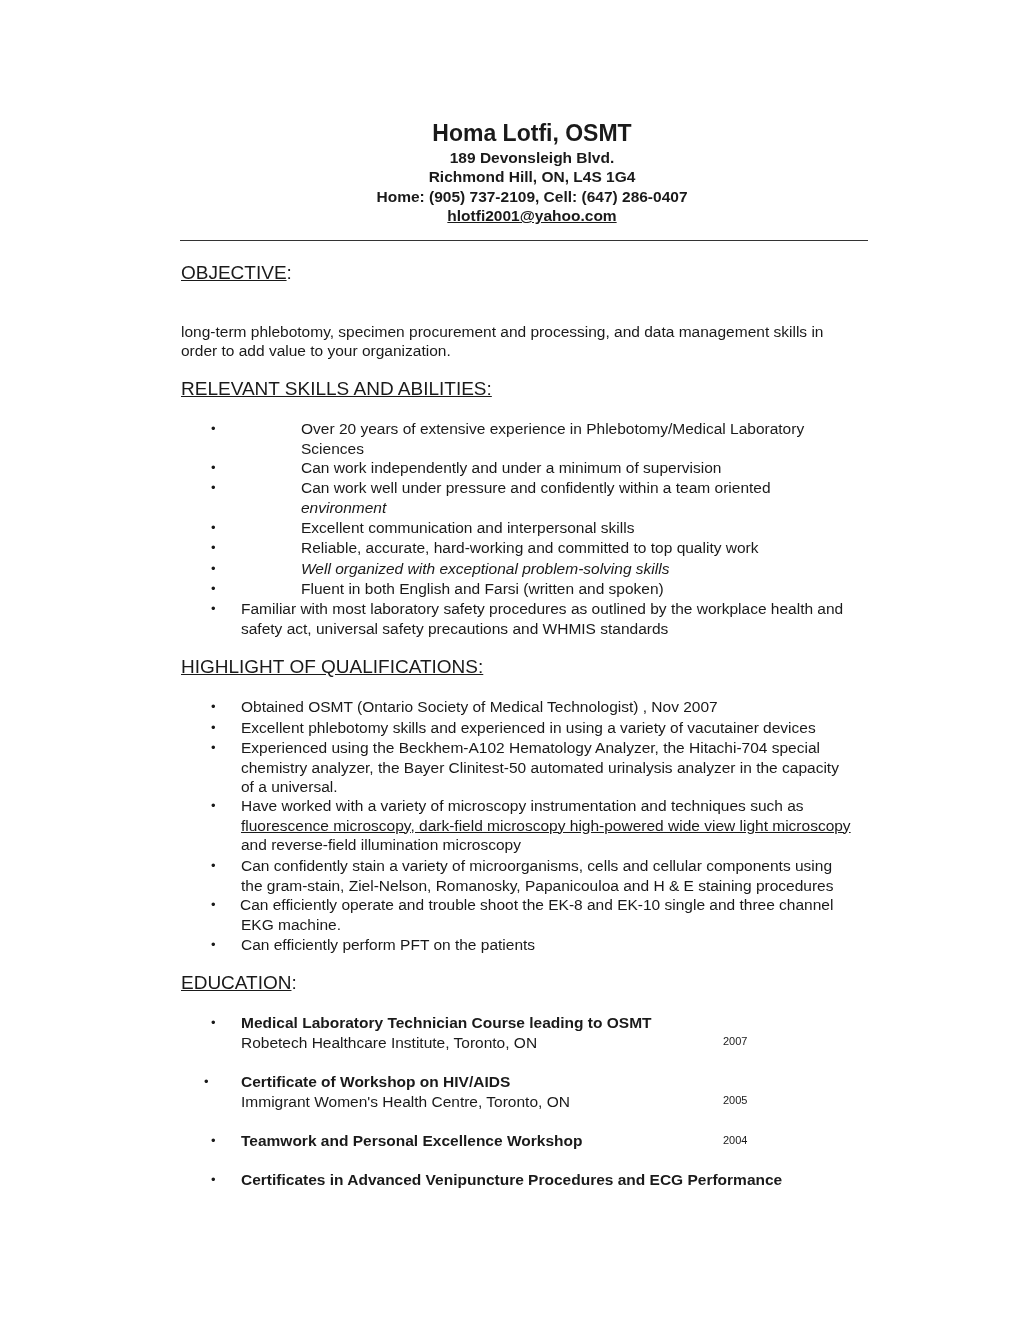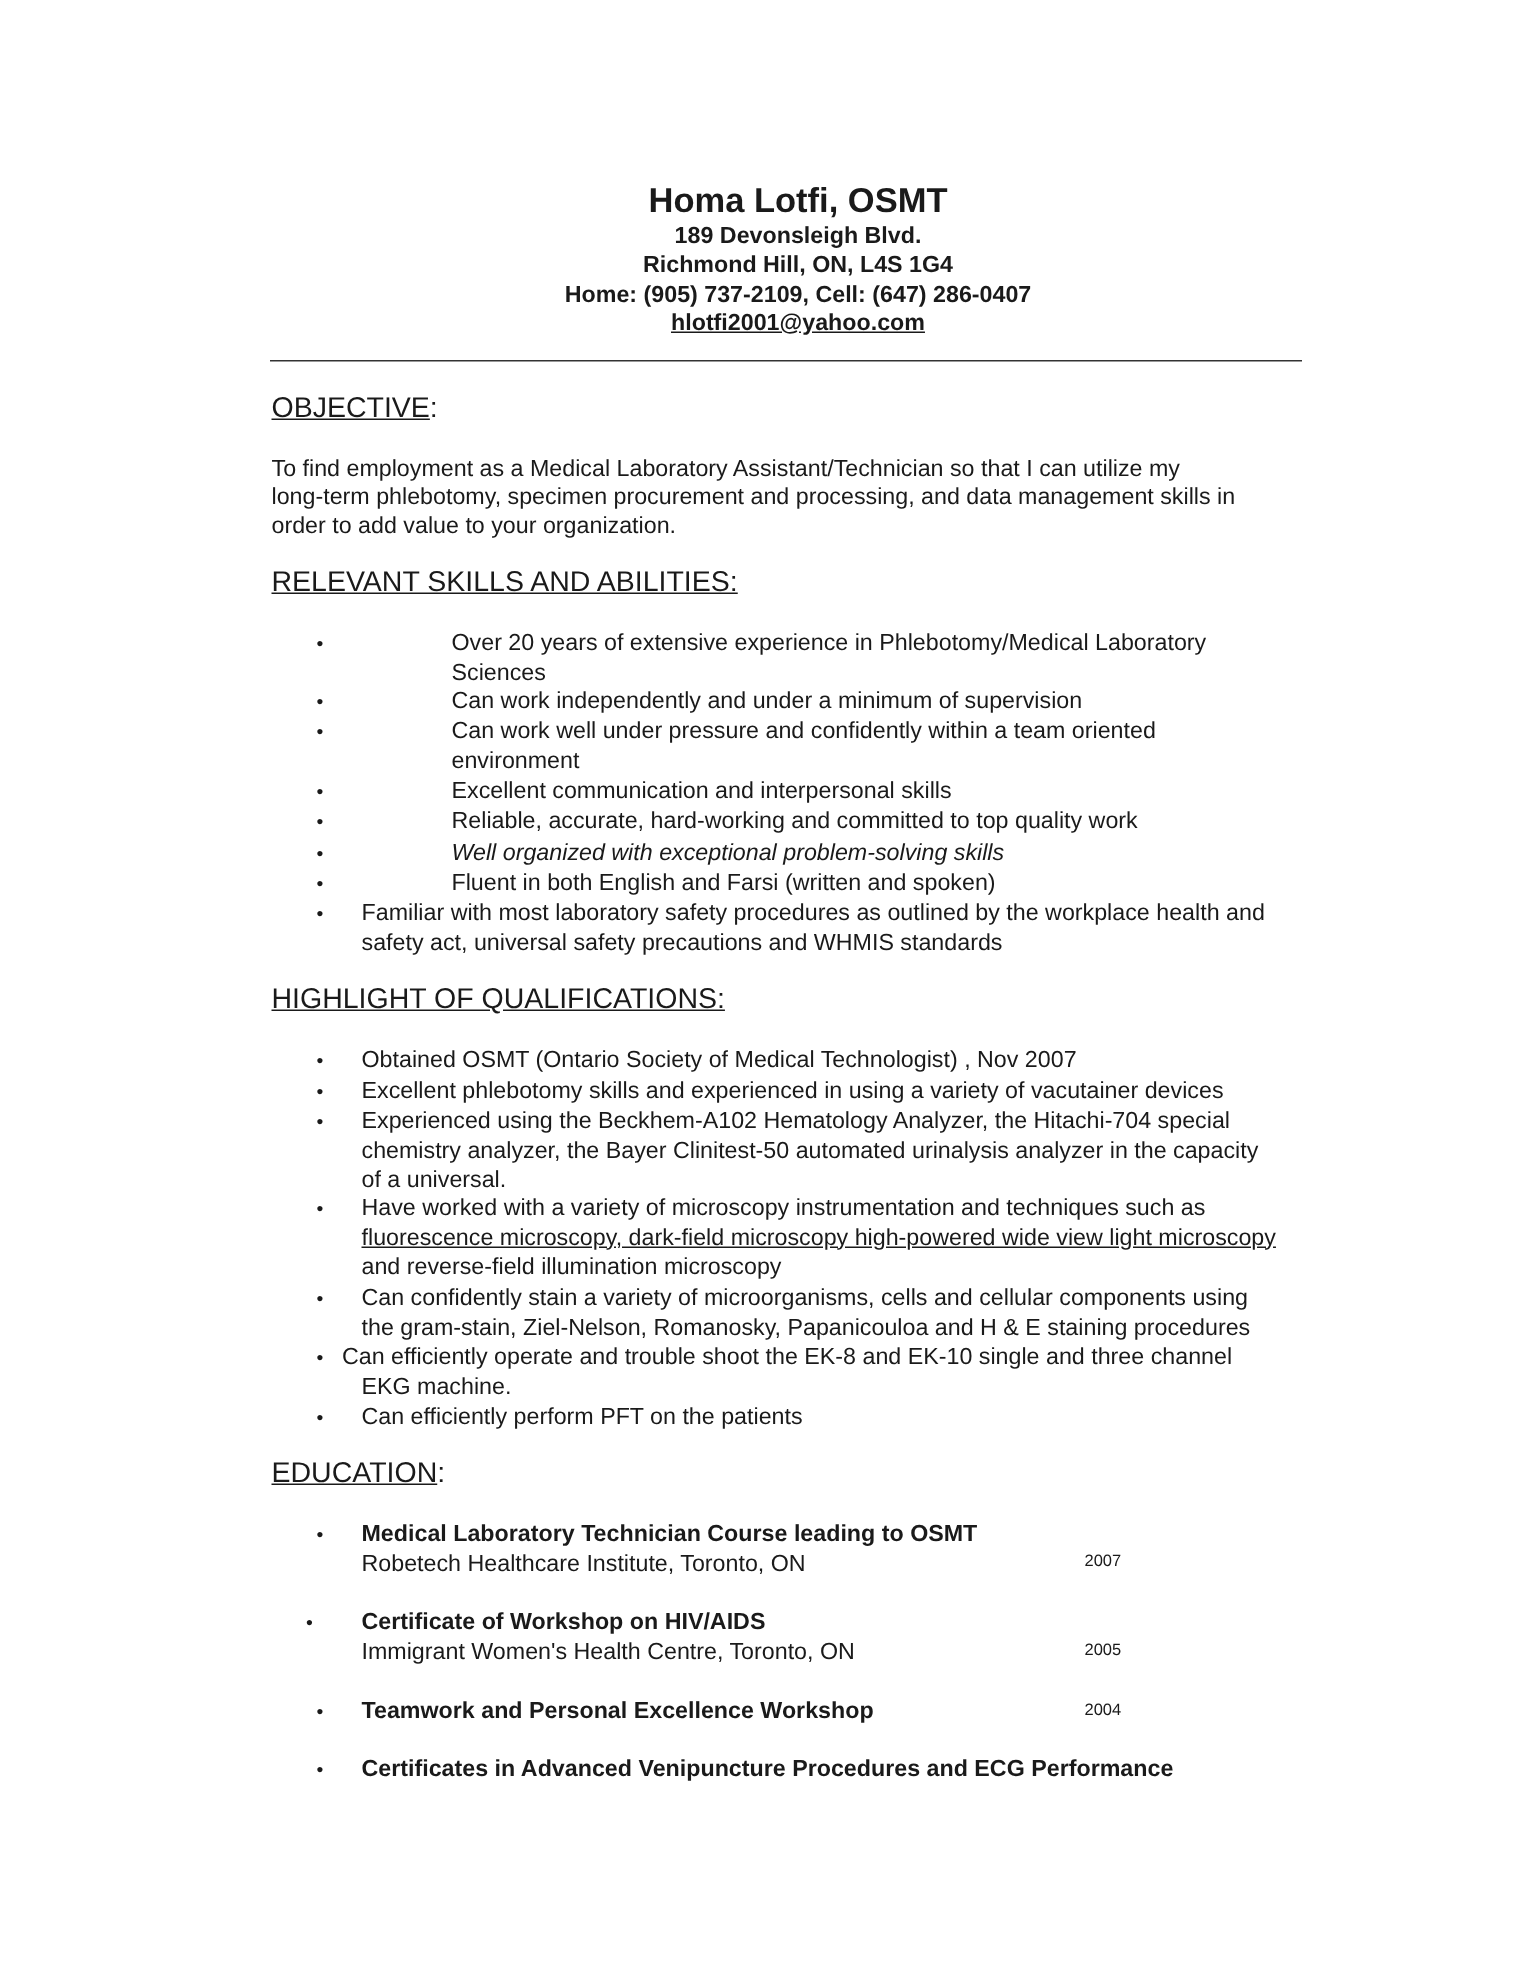--- a/index.html
+++ b/index.html
@@ -100,40 +100,39 @@
 
   <div class="header name">Homa Lotfi, OSMT</div>
   <div class="header addr addr1">189 Devonsleigh Blvd.</div>
   <div class="header addr addr2">Richmond Hill, ON, L4S 1G4</div>
   <div class="header addr phones">Home: (905) 737-2109, Cell: (647) 286-0407</div>
   <div class="header addr email">hlotfi2001@yahoo.com</div>
 
   <div class="rule"></div>
 
   <div class="section-title" style="top:264px;"><span class="u">OBJECTIVE</span><span>:</span></div>
-  <div class="para" style="top:303px;">To find employment as a Medical Laboratory Assistant/Technician so that I can utilize my</div>
   <div class="para" style="top:322px;">long-term phlebotomy, specimen procurement and processing, and data management skills in</div>
   <div class="para" style="top:341px;">order to add value to your organization.</div>
 
   <div class="section-title" style="top:380px;"><span class="u">RELEVANT SKILLS AND ABILITIES:</span></div>
 
   <div>
     <div class="bullet" style="left:211px; top:419px; width:700px;">
       <span class="dot">•</span>
       <span class="txt" style="left:90px; top:0;">Over 20 years of extensive experience in Phlebotomy/Medical Laboratory</span>
       <span class="txt" style="left:90px; top:19.5px;">Sciences</span>
     </div>
     <div class="bullet" style="left:211px; top:458px; width:700px;">
       <span class="dot">•</span>
       <span class="txt" style="left:90px; top:0;">Can work independently and under a minimum of supervision</span>
     </div>
     <div class="bullet" style="left:211px; top:478px; width:700px;">
       <span class="dot">•</span>
       <span class="txt" style="left:90px; top:0;">Can work well under pressure and confidently within a team oriented</span>
-      <span class="txt" style="left:90px; top:19.5px;">environment</span>
+      <span class="txt" style="left:90px; top:19.5px;font-style:italic;">environment</span>
     </div>
     <div class="bullet" style="left:211px; top:518px; width:700px;">
       <span class="dot">•</span>
       <span class="txt" style="left:90px; top:0;">Excellent communication and interpersonal skills</span>
     </div>
     <div class="bullet" style="left:211px; top:538px; width:700px;">
       <span class="dot">•</span>
       <span class="txt" style="left:90px; top:0;">Reliable, accurate, hard-working and committed to top quality work</span>
     </div>
     <div class="bullet" style="left:211px; top:559px; width:700px;">
@@ -174,21 +173,21 @@
       <span class="txt" style="left:30px; top:19.5px;text-decoration:underline;">fluorescence microscopy, dark-field microscopy high-powered wide view light microscopy</span>
       <span class="txt" style="left:30px; top:39px;">and reverse-field illumination microscopy</span>
     </div>
     <div class="bullet" style="left:211px; top:856px; width:720px;">
       <span class="dot">•</span>
       <span class="txt" style="left:30px; top:0;">Can confidently stain a variety of microorganisms, cells and cellular components using</span>
       <span class="txt" style="left:30px; top:19.5px;">the gram-stain, Ziel-Nelson, Romanosky, Papanicouloa and H &amp; E staining procedures</span>
     </div>
     <div class="bullet" style="left:211px; top:895px; width:720px;">
       <span class="dot">•</span>
-      <span class="txt" style="left:17px; top:0;">Can efficiently operate and trouble shoot the EK-8 and EK-10 single and three channel</span>
+      <span class="txt" style="left:29px; top:0;">Can efficiently operate and trouble shoot the EK-8 and EK-10 single and three channel</span>
       <span class="txt" style="left:30px; top:19.5px;">EKG machine.</span>
     </div>
     <div class="bullet" style="left:211px; top:935px; width:720px;">
       <span class="dot">•</span>
       <span class="txt" style="left:30px; top:0;">Can efficiently perform PFT on the patients</span>
     </div>
   </div>
 
   <div class="section-title" style="top:974px;"><span class="u">EDUCATION</span><span>:</span></div>
 

